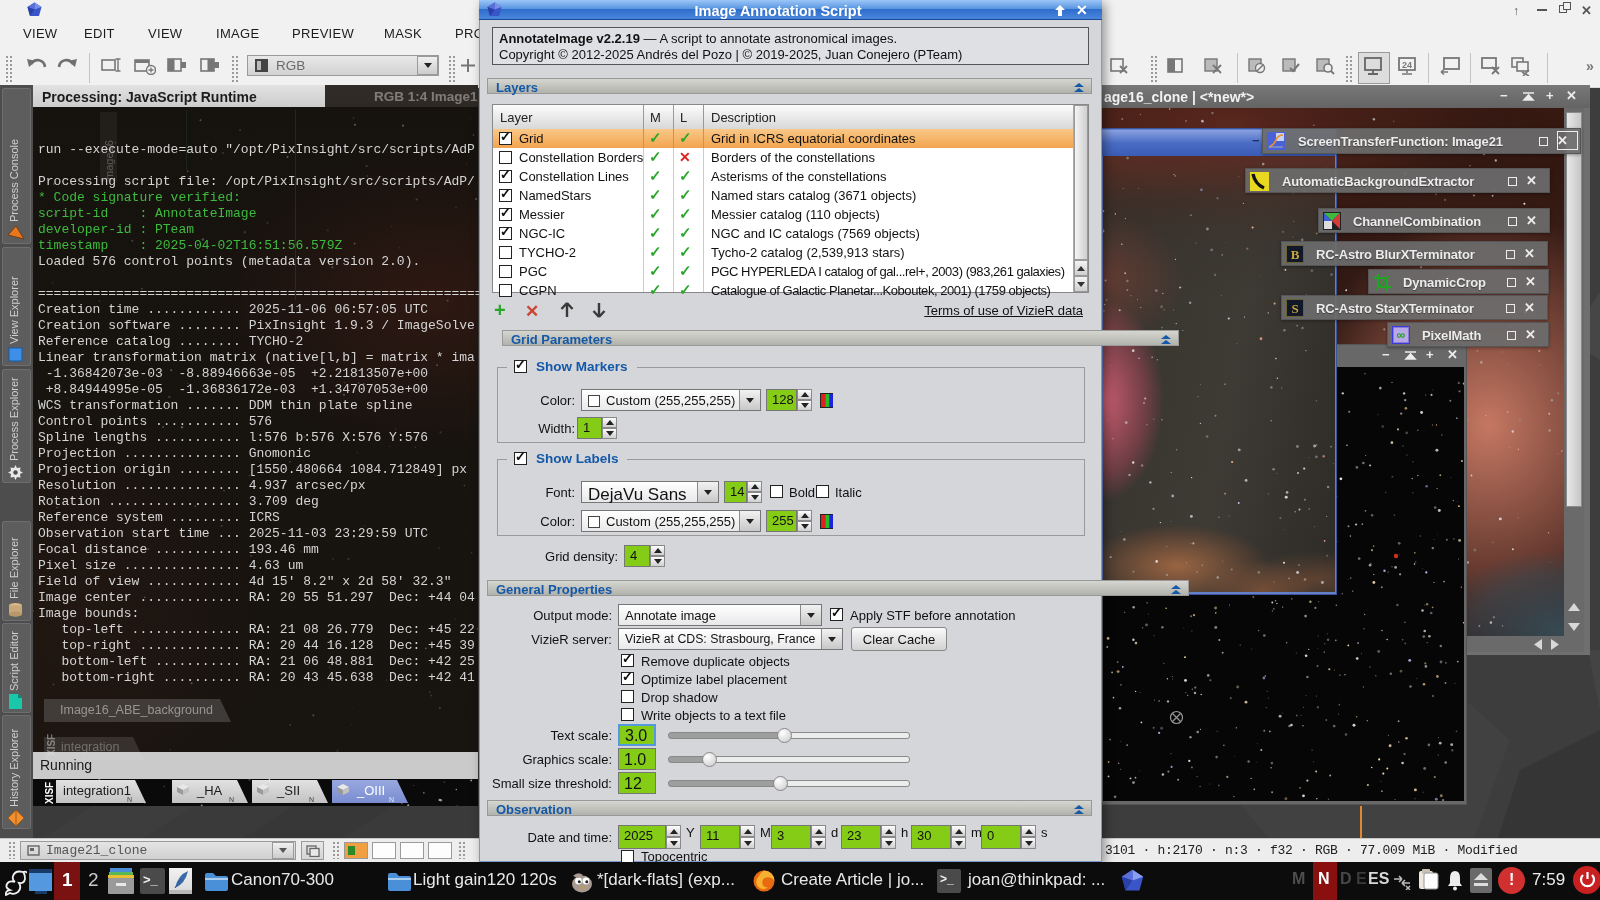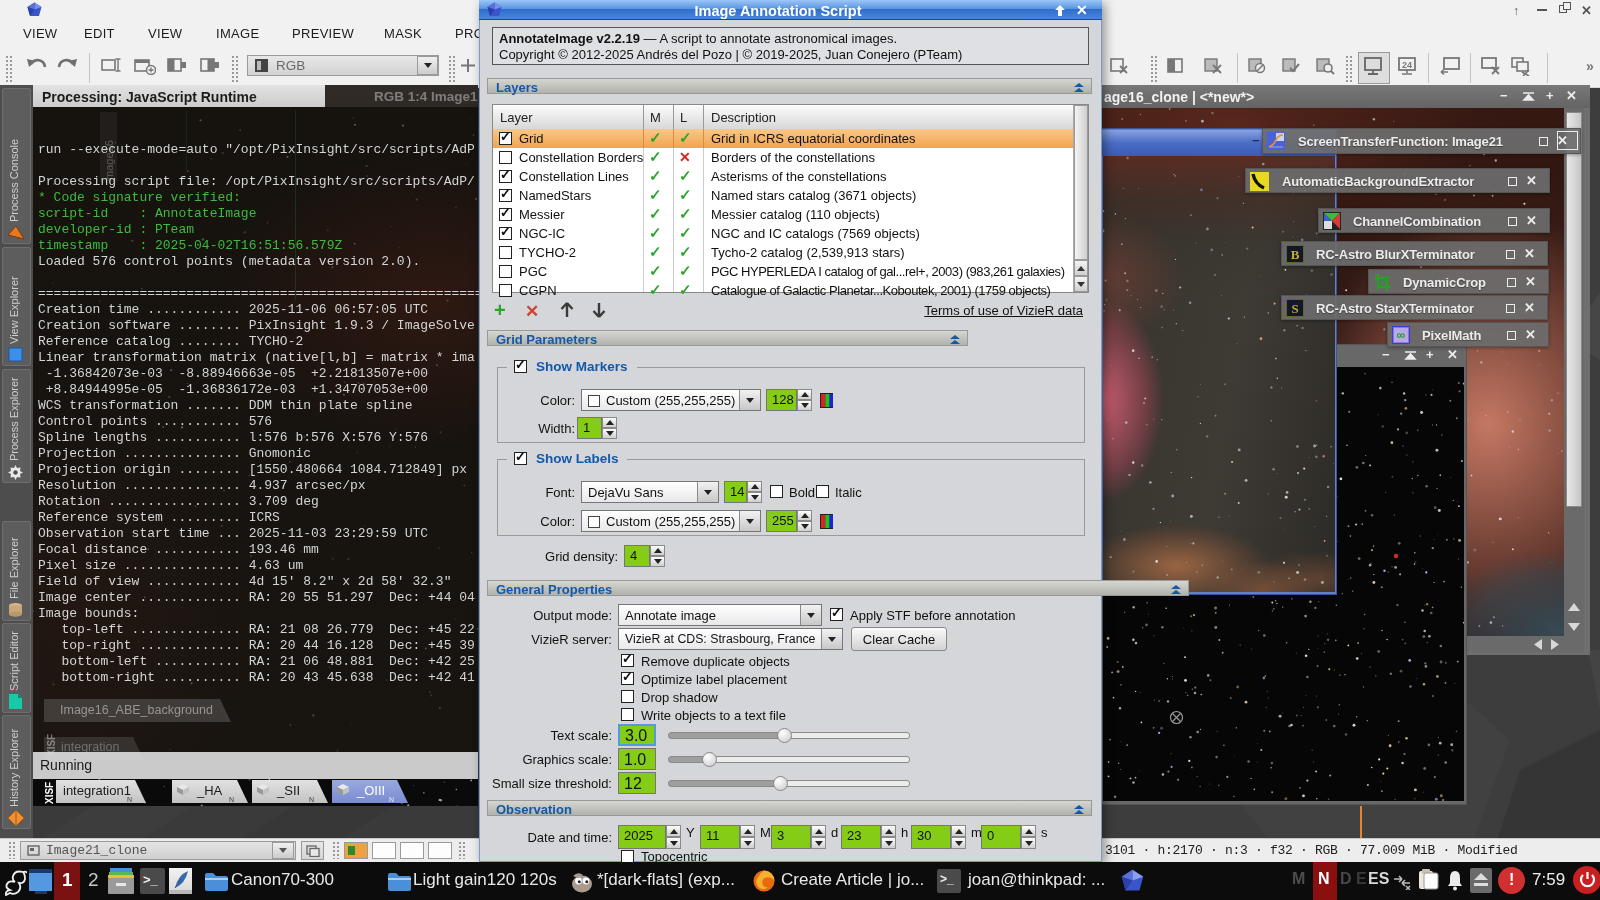--- a/index.html
+++ b/index.html
@@ -1692,21 +1692,21 @@
     </div>
 <div class="abs" style="left:494px;top:299px;font-size:20px;font-weight:bold;color:#2aa52a">+</div>
 <div class="abs" style="left:525px;top:301px;font-size:17px;font-weight:bold;color:#cc4433">✕</div>
 <svg class="abs" style="left:559px;top:302px" width="16" height="16">
       <path d="M8 1 L8 15 M8 1 L2.5 7 M8 1 L13.5 7" stroke="#3a3a3a" stroke-width="2.4" fill="none"></path>
     </svg>
 <svg class="abs" style="left:591px;top:302px" width="16" height="16">
       <path d="M8 1 L8 15 M8 15 L2.5 9 M8 15 L13.5 9" stroke="#3a3a3a" stroke-width="2.4" fill="none"></path>
     </svg>
 <div class="abs" style="right:517px;top:303px;font-size:13px;color:#111;text-decoration:underline">Terms of use of VizieR data</div>
-<div class="hbar" style="left:487px;top:330px;width:481px">
+<div class="hbar" style="left:502px;top:330px;width:677px">
       <span class="hbt">Grid Parameters</span>
       <svg class="abs" style="right:6px;top:3px" width="12" height="11" viewBox="0 0 12 11">
         <path d="M1 5 L6 1 L11 5 Z" fill="#1458a8"></path>
         <path d="M1 10 L6 6 L11 10 Z" fill="#1458a8"></path>
       </svg>
     </div>
 <div class="gbox" style="left:497px;top:367px;width:588px;height:76px"></div>
 <div class="abs" style="left:507px;top:359px;width:130px;height:16px;background:#d5d6da"></div>
 <div class="cb" style="left:514px;top:360px;width:13px;height:13px">
       <span class="ck">✓</span>
@@ -1745,21 +1745,21 @@
       </div>
     </div>
 <div class="gbox" style="left:497px;top:459px;width:588px;height:77px"></div>
 <div class="abs" style="left:507px;top:451px;width:120px;height:16px;background:#d5d6da"></div>
 <div class="cb" style="left:514px;top:452px;width:13px;height:13px">
       <span class="ck">✓</span>
     </div>
 <div class="glabel" style="left:536px;top:451px">Show Labels</div>
 <div class="lbl" style="left:455px;top:485px;width:120px">Font:</div>
 <div class="combo" style="left:581px;top:481px;width:138px;height:22px">
-      <div class="ctext" style="font-size:13px">DejaVu Sans</div>
+      <div class="ctext" style="font-size:17px">DejaVu Sans</div>
       <div class="cbtn" style="width:21px;height:20px">
         <i class="td"></i>
       </div>
     </div>
 <div class="abs" style="left:724px;top:481px;width:39px;height:22px">
       <div class="fld" style="left:0;top:0;width:23px;height:22px;font-size:13px">14</div>
       <div class="sar" style="left:23px;top:0;width:15px;height:11px">
         <i class="tu"></i>
       </div>
       <div class="sar" style="left:23px;top:11px;width:15px;height:11px">

